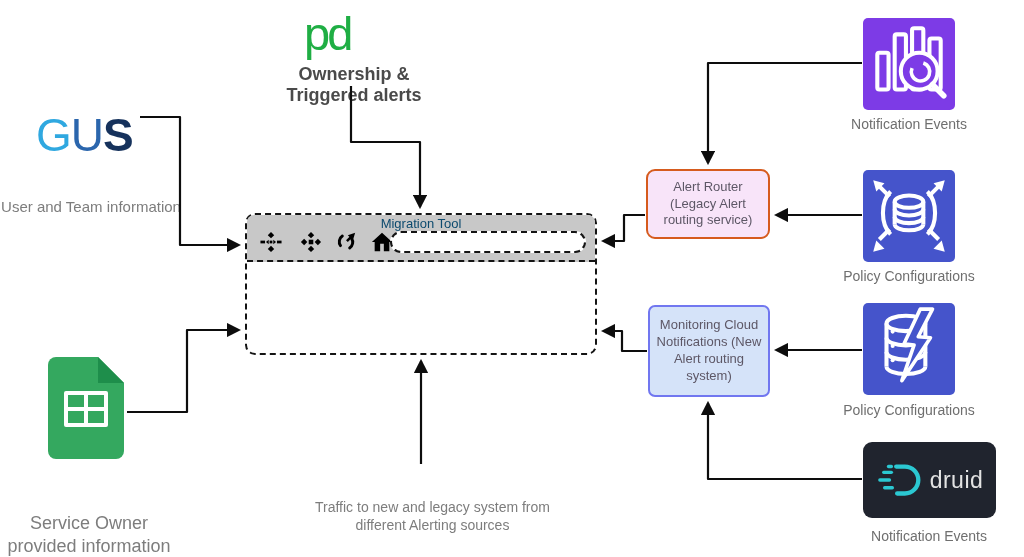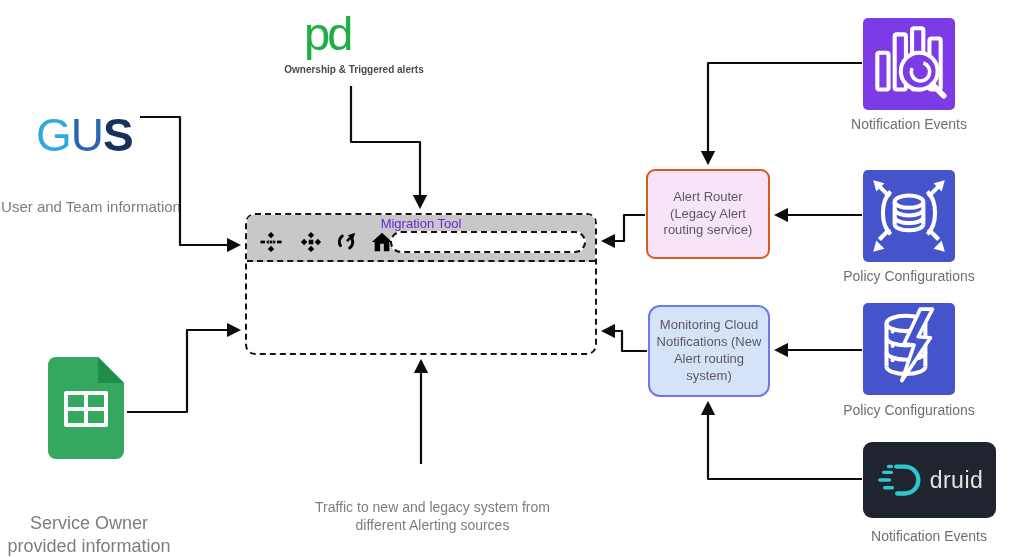--- a/index.html
+++ b/index.html
@@ -11,50 +11,50 @@
 
   
   .gus-logo { left:36px; top:88px; font-size:46px; letter-spacing:-1px;margin-top:20px; }
   .gus-g { color:#2fa8e0; font-weight:400; }
   .gus-u { color:#2b66ad; font-weight:400; }
   .gus-s { color:#16325c; font-weight:700; }
   .gus-caption { left:0px; top:152px; width:182px; font-size:15px; }
 
   
   .pd-logo { left:304px; top:6px; font-size:47px; font-weight:400; color:#1fae44; letter-spacing:-3px; }
-  .pd-caption { left:258px; top:64px; width:192px; font-size:10px; font-weight:700; color:#4a4a4a; text-align:center; }
+  .pd-caption { left:258px; top:64px; width:192px; font-size:18px; font-weight:700; color:#4a4a4a; text-align:center; }
 
   
   .sheet-wrap { left:48px; top:357px; }
   .sheet-caption { left:3px; top:466px; width:172px; font-size:18px; }
 
   
   .splunk-caption { left:305px; top:453px; width:255px; font-size:14px; }
   .splunk-logo { left:341px; top:478px; font-size:45px; font-weight:800; letter-spacing:-2px; color:#1c1c24; }
   .splunk-accent { color:#65a637; }
   .splunk-reg { font-size:11px; color:#555; vertical-align:28px; letter-spacing:0; }
 
   
   .mtool { left:245px; top:213px; width:352px; height:142px; background:#fff;
            border:2.5px dashed #141414; border-radius:10px; }
   .mtool-strip { position:absolute; left:0; top:0; right:0; height:47px; background:#c8c8c8;
                  border-bottom:2.5px dashed #141414; border-radius:7px 7px 0 0; }
   .mtool-title { position:absolute; left:0; top:1px; width:100%; text-align:center;
-                 font-size:13px; color:#6d28d9; }
+                 font-size:13px; color:#0c4a6e; }
   .tb-icon { position:absolute; top:16px; width:22px; height:22px; }
   .pill { position:absolute; left:143px; top:16px; width:196px; height:22px; background:#fff;
           border:2.5px dashed #141414; border-radius:12px; }
 
   
   .node-box { display:flex; align-items:center; justify-content:center; text-align:center;
               font-size:13px; color:#5d5766; line-height:1.3; padding:0 5px; }
-  .alert-router { left:646px; top:169px; width:124px; height:90px; background:#f8e4f9;
+  .alert-router { left:646px; top:169px; width:124px; height:70px; background:#f8e4f9;
                   border:2.5px solid #d65b1e; border-radius:9px; }
   .mcn { left:648px; top:305px; width:122px; height:92px; background:#d5e3f9;
-         border:2.5px solid #7177f0; border-radius:12px; }
+         border:2.5px solid #7177f0; border-radius:7px; }
 
   
   .aws { width:92px; height:92px; border-radius:5px; }
   .aws-purple { background:#7d3be6; }
   .aws-blue { background:#4554cb; }
   .rail-caption { width:152px; left:833px; font-size:14px; color:#6f6f6f; text-align:center; }
 
   
   .druid-box { left:863px; top:442px; width:133px; height:76px; background:#20242e; border-radius:9px;
                display:flex; align-items:center; justify-content:center; gap:4px; }

